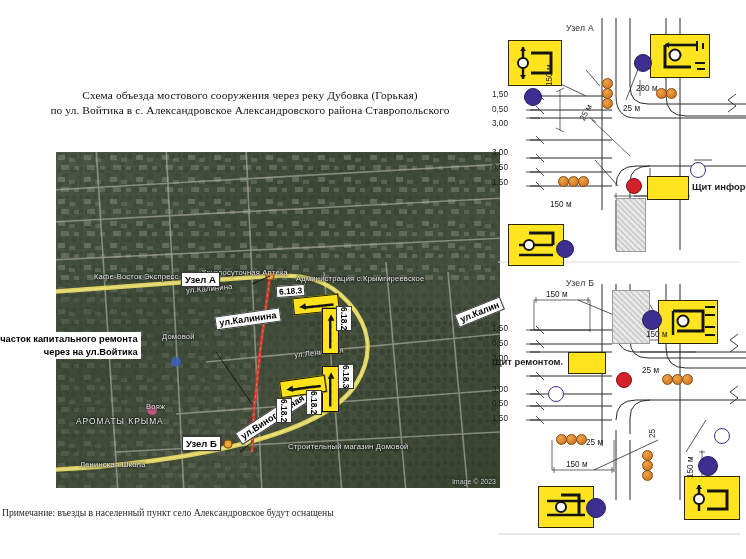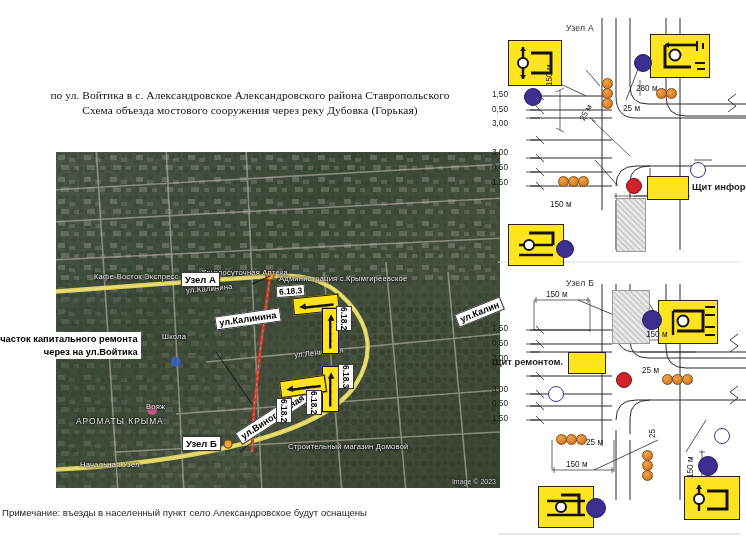--- a/index.html
+++ b/index.html
@@ -31,21 +31,21 @@
   
   .map-wrap{
     position:absolute;left:56px;top:152px;width:444px;height:336px;
     overflow:hidden;
     background:#35422f;
   }
   .map-img{position:absolute;inset:0;}
 
   .note-block{
     position:absolute;left:2px;top:505px;width:470px;
-    font-size:9.6px;line-height:15.5px;color:#262626;
+    font-size:9.6px;line-height:15.5px;color:#262626;font-family:Liberation Serif, serif;
   }
   .note-line{display:block;white-space:nowrap;}
 
   
   .callout{
     position:absolute;
     background:#fff;color:#000;
     font-family:"Liberation Sans", sans-serif;
     font-weight:700;
     border:1px solid #3a3a3a;
@@ -130,22 +130,22 @@
   svg.sheet{position:absolute;left:0;top:0;width:256px;height:559px;overflow:visible;}
 </style>
 </head>
 <body>
 
 <div id="root">
 
   <div class="left-col">
 
     <div class="title-block">
+      <span class="title-line l1">Схема объезда мостового сооружения через реку Дубовка (Горькая)</span>
       <span class="title-line l2">по ул. Войтика в с. Александровское Александровского района Ставропольского</span>
-      <span class="title-line l1">Схема объезда мостового сооружения через реку Дубовка (Горькая)</span>
     </div>
 
     <div class="map-wrap">
       <svg class="map-img" viewBox="0 0 444 336" preserveAspectRatio="none">
         <defs>
           <linearGradient id="gSat" x1="0" y1="0" x2="1" y2="1">
             <stop offset="0%" stop-color="#4c5647"></stop>
             <stop offset="35%" stop-color="#3d4a38"></stop>
             <stop offset="65%" stop-color="#47513f"></stop>
             <stop offset="100%" stop-color="#39432f"></stop>
@@ -200,25 +200,25 @@
 
         <g stroke="#111" stroke-width="1" fill="none" opacity=".9">
           <path d="M160 200 L196 252"></path>
           <path d="M184 300 L196 290"></path>
           <path d="M196 132 L214 124"></path>
         </g>
       </svg>
 
       <div class="poi" style="left:38px;top:120px;">Кафе-Восток Экспресс</div>
       <div class="poi" style="left:146px;top:116px;">Круглосуточная Аптека</div>
-      <div class="poi" style="left:223px;top:122px;text-align:center;">Администрация с.Крымгиреевское</div>
-      <div class="poi" style="left:106px;top:180px;">Школа</div>
+      <div class="poi" style="left:240px;top:122px;text-align:center;">Администрация с.Крымгиреевское</div>
+      <div class="poi" style="left:106px;top:180px;">Домовой</div>
       <div class="poi" style="left:90px;top:250px;">Вояж</div>
       <div class="poi big" style="left:4px;top:264px;letter-spacing:1px;padding-left:16px;">АРОМАТЫ КРЫМА</div>
-      <div class="poi" style="left:24px;top:308px;">Начальная Узел</div>
+      <div class="poi" style="left:24px;top:308px;">Ленинская Школа</div>
       <div class="poi" style="left:232px;top:290px;text-align:center;">Строительный магазин Домовой</div>
       <div class="poi" style="left:238px;top:196px;transform:rotate(-6deg);">ул.Ленинская</div>
       <div class="poi" style="left:130px;top:132px;transform:rotate(-5deg);">ул.Калинина</div>
       <div class="attrib">Image © 2023</div>
     </div>
 
     <div class="callout c-uzelA">Узел А</div>
     <div class="callout c-uzelB">Узел Б</div>
 
     <div class="callout c-uchastok">

